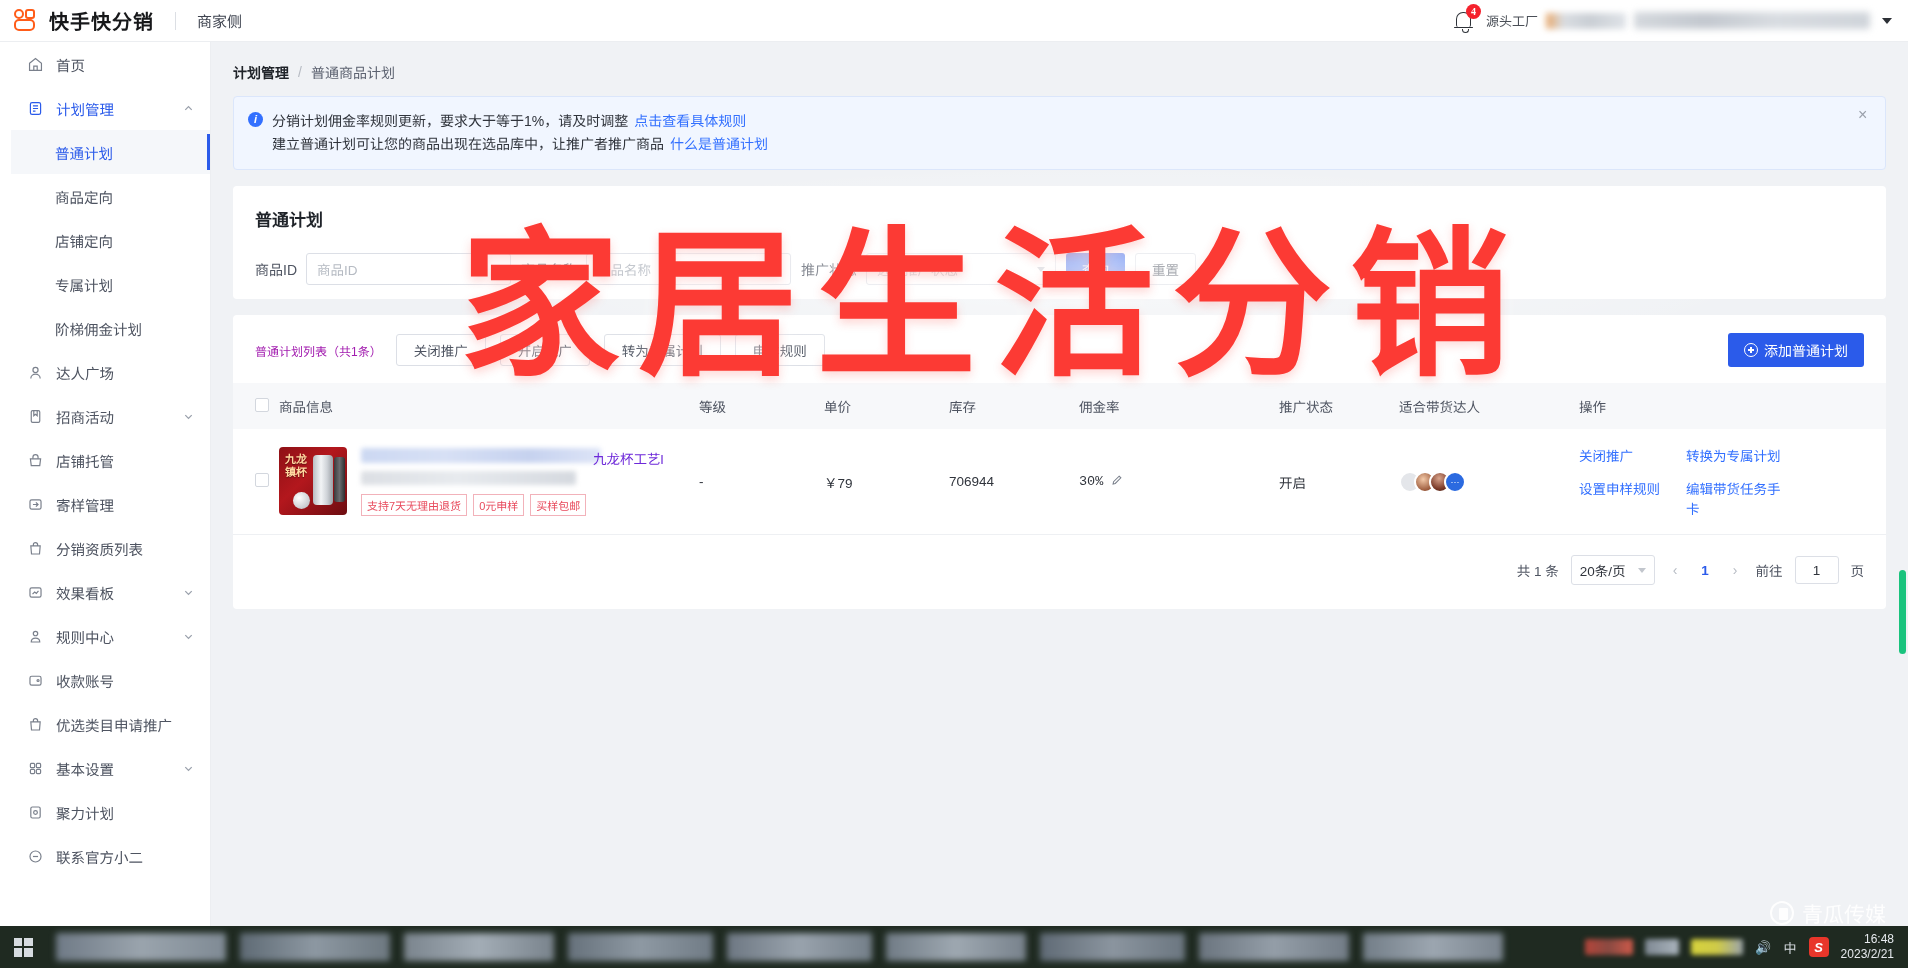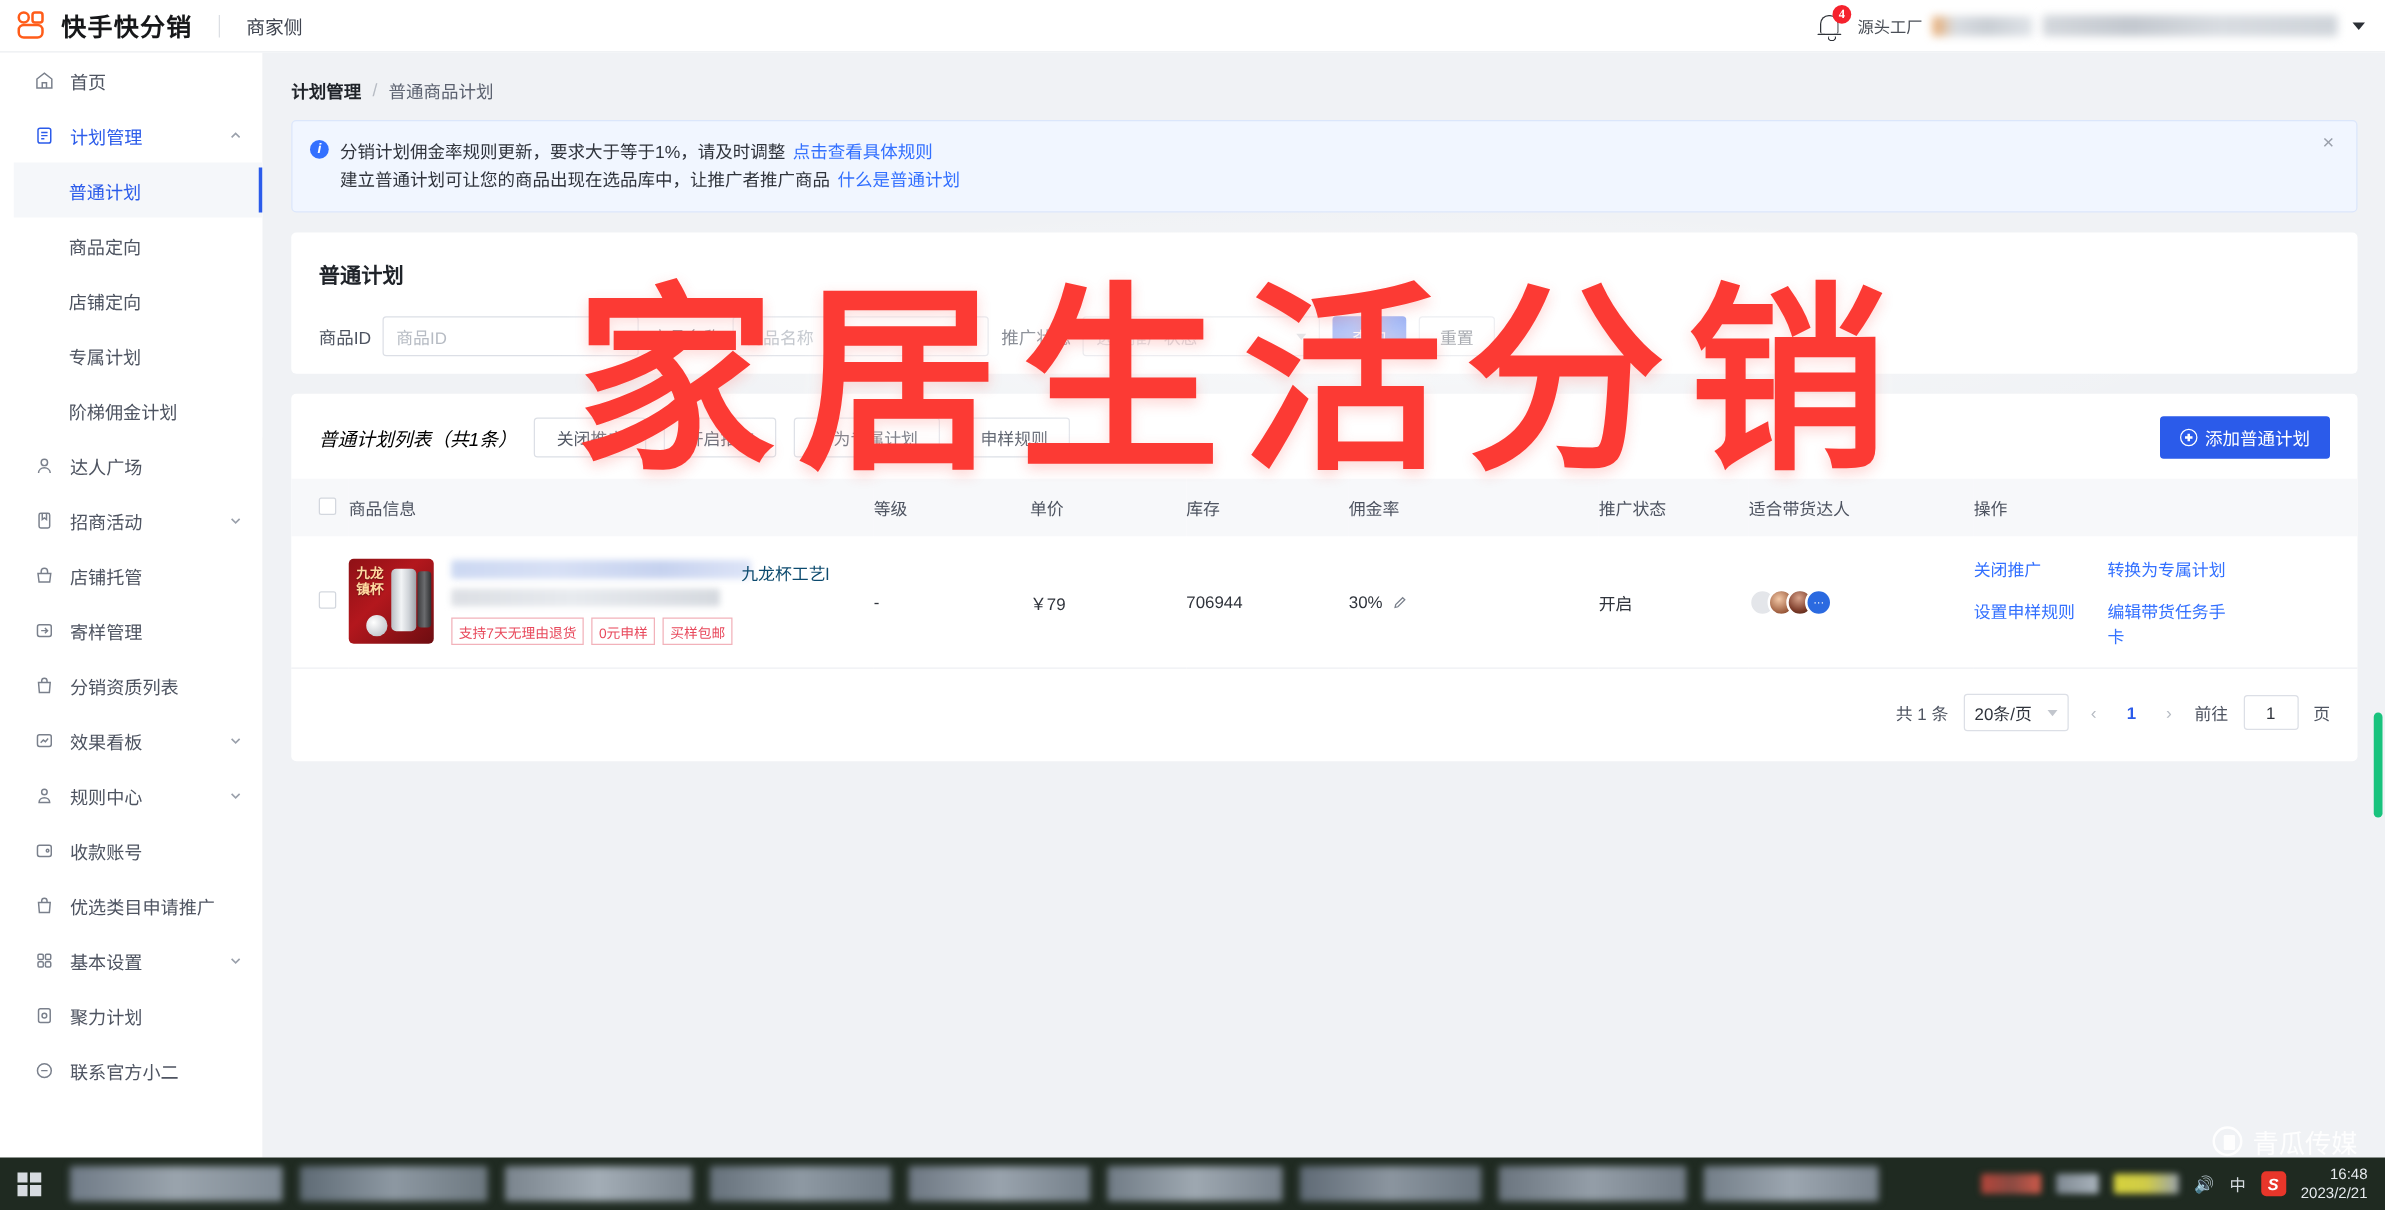--- a/index.html
+++ b/index.html
@@ -142,21 +142,21 @@
   }
   .f-btn {
     height:32px; padding:0 16px; border-radius:3px; font-size:13.5px;
     display:flex; align-items:center; cursor:pointer;
   }
   .f-btn.primary { background:#2b5bea; color:#fff; }
   .f-btn.ghost { border:1px solid #dcdfe6; background:#fff; color:#4e5461; }
 
   .card2 { margin:16px 22px 0 22px; background:#fff; border-radius:4px; padding:18px 0 6px 0; }
   .list-head { display:flex; align-items:center; padding:0 22px; gap:14px; }
-  .list-title { font-size:15px; color:#000000; white-space:nowrap;font-style:italic; }
+  .list-title { font-size:12px; color:#a21caf; white-space:nowrap; }
   .tab-btn {
     height:32px; padding:0 17px; border:1px solid #dcdfe6; border-radius:3px;
     background:#fff; font-size:13.5px; color:#4e5461; display:flex; align-items:center;
     cursor:pointer; white-space:nowrap;
   }
   .add-btn {
     margin-left:auto; height:34px; padding:0 16px; background:#2b5bea; color:#fff;
     border-radius:3px; display:flex; align-items:center; gap:6px; font-size:14px;
     cursor:pointer;
   }
@@ -208,29 +208,29 @@
     width:240px;height:15px;border-radius:2px;
     background:linear-gradient(90deg,#ccd8f2 0%,#d7e0f5 35%,#c6d2ef 70%,#dde4f7 100%);
     filter:blur(2.4px);
   }
   .mask-line2 {
     width:215px;height:14px;border-radius:2px;
     background:linear-gradient(90deg,#dcdfe4 0%,#e7eaee 45%,#d5d9df 100%);
     filter:blur(2.6px);
   }
   .prod-name-tail {
-    position:absolute; left:232px; top:0px; font-size:13.5px; color:#0c4a6e; white-space:nowrap;
+    position:absolute; left:232px; top:0px; font-size:13.5px; color:#6d28d9; white-space:nowrap;
   }
   .prod-title-row { position:relative; height:16px; width:330px; }
   .tags { display:flex; gap:6px; margin-top:2px; }
   .tag {
     border:1px solid #f2b2ba; color:#e8495c; font-size:11px; border-radius:0;
     padding:2px 5px; background:#fff; white-space:nowrap;
   }
-  .rate-cell { display:flex; align-items:center; gap:8px; }
+  .rate-cell { display:flex; align-items:flex-start; gap:8px;font-family:Liberation Mono, monospace; }
   .pen {
     width:12px;height:12px;color:#7a808c;
   }
   .avatars { display:flex; align-items:center; }
   .av { width:22px;height:22px;border-radius:50%;border:2px solid #fff;margin-left:-7px; }
   .av:first-child{ margin-left:0; }
   .av1{background:#e4e6ea;}
   .av2{background:radial-gradient(circle at 40% 35%,#f3c9a8,#9c5b3c 70%,#5d2f1c);}
   .av3{background:radial-gradient(circle at 45% 30%,#d9a48c,#7b3a28 65%,#3e1c12);}
   .av4{background:#2b6ae0;color:#fff;font-size:9px;display:flex;align-items:center;justify-content:center;}

